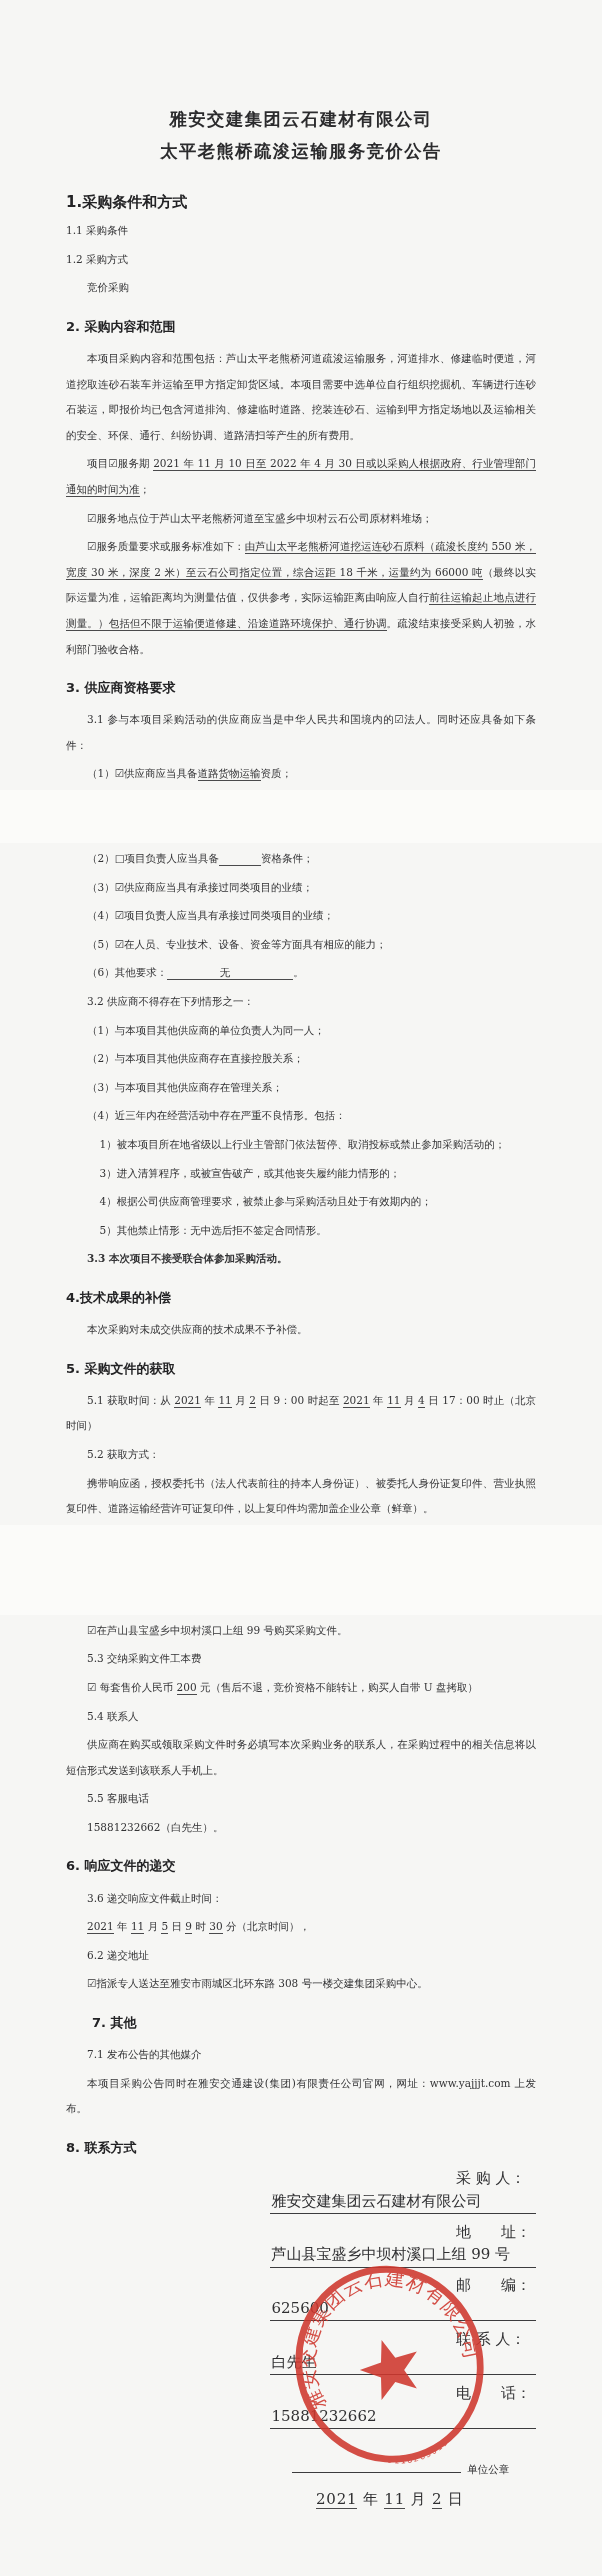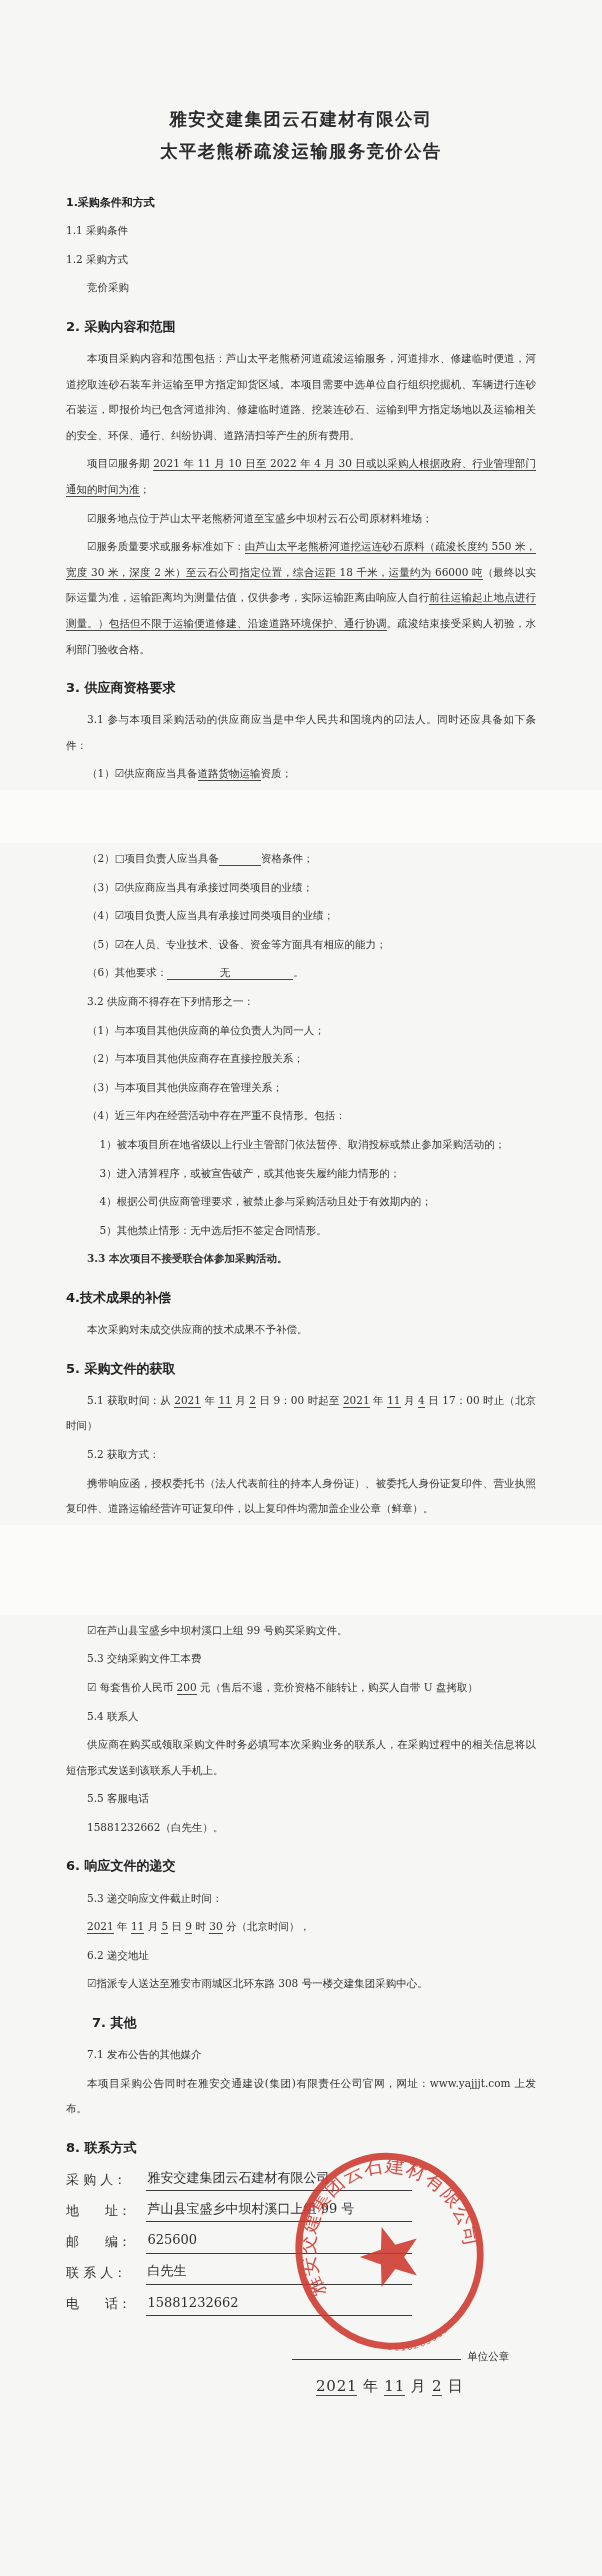--- a/index.html
+++ b/index.html
@@ -6,28 +6,28 @@
   .page{position:relative;width:602px;height:2576px;margin:0 auto;background:#f6f6f4;overflow:hidden;
         font-family:"DejaVu Serif","Liberation Serif",serif;color:#333335;}
   .content{padding:103px 66px 0 66px;}
   .title{font-weight:700;font-size:17.3px;line-height:32px;text-align:center;letter-spacing:1.5px;color:#2b2b2d;
          font-family:"DejaVu Serif","Liberation Serif",serif;}
   .p{font-size:10.5px;line-height:25.6px;margin:3px 0;text-align:justify;color:#333335;}
   .ind{text-indent:2em;}
   .ind2{text-indent:3.2em;}
   .h-lg{font-family:"DejaVu Sans","Liberation Sans",sans-serif;font-weight:700;font-size:13px;line-height:22.6px;
         color:#232325;margin:15px 0 7.5px 0;}
-  .h-sm{font-family:"DejaVu Sans","Liberation Sans",sans-serif;font-weight:700;font-size:11px;line-height:19.6px;
+  .h-sm{font-family:"DejaVu Sans","Liberation Sans",sans-serif;font-weight:700;font-size:15px;line-height:19.6px;
         color:#232325;margin:25.6px 0 6px 0;}
   .u{border-bottom:0.8px solid #4a4a4c;padding-bottom:0.8px;}
   .b{font-weight:700;}
   .page-gap{height:53px;margin:0 -66px;background:#fbfbf9;}
   .page-gap.g2{height:90px;}
   .contact{margin-top:6px;}
-  .contact-row{display:flex;align-items:flex-end;margin:6.8px 0;font-size:13px;line-height:22.6px;}
+  .contact-row{display:flex;align-items:flex-end;margin:6.8px 0;font-size:15px;line-height:22.6px;flex-direction:column;}
   .contact-label{white-space:pre;min-width:80px;color:#333335;}
   .contact-value{border-bottom:0.8px solid #3c3c3e;min-width:260px;padding:0 4.5px 0.8px 1.5px;color:#2f2f31;}
   .footer{position:relative;height:173px;margin-top:10.5px;}
   .seal-line-row{position:absolute;left:226px;top:21px;font-size:10.5px;color:#333335;}
   .blank-underline{display:inline-block;width:169px;height:1.05em;border-bottom:0.8px solid #3c3c3e;vertical-align:baseline;}
   .seal-label{margin-left:3px;}
   .date-row{position:absolute;left:250px;top:50px;font-size:15px;color:#2f2f31;letter-spacing:0.8px;}
   .seal-svg{position:absolute;left:222px;top:-181px;opacity:.88;pointer-events:none;}
 </style>
 </head>
@@ -76,21 +76,21 @@
         <div class="p ind"><span>携带响应函，授权委托书（法人代表前往的持本人身份证）、被委托人身份证复印件、营业执照复印件、道路运输经营许可证复印件，以上复印件均需加盖企业公章（鲜章）。</span></div>
         <div class="page-gap g2"></div>
         <div class="p ind"><span>☑在芦山县宝盛乡中坝村溪口上组 99 号购买采购文件。</span></div>
         <div class="p ind"><span>5.3 交纳采购文件工本费</span></div>
         <div class="p ind"><span>☑ 每套售价人民币 </span><span class="u">200</span><span> 元（售后不退，竞价资格不能转让，购买人自带 U 盘拷取）</span></div>
         <div class="p ind"><span>5.4 联系人</span></div>
         <div class="p ind"><span>供应商在购买或领取采购文件时务必填写本次采购业务的联系人，在采购过程中的相关信息将以短信形式发送到该联系人手机上。</span></div>
         <div class="p ind"><span>5.5 客服电话</span></div>
         <div class="p ind"><span>15881232662（白先生）。</span></div>
         <div class="h-lg"><span>6. 响应文件的递交</span></div>
-        <div class="p ind"><span>5.3 递交响应文件截止时间：</span></div>
+        <div class="p ind"><span>3.6 递交响应文件截止时间：</span></div>
         <div class="p ind"><span class="u">2021</span><span> 年 </span><span class="u">11</span><span> 月 </span><span class="u">5</span><span> 日 </span><span class="u">9</span><span> 时 </span><span class="u">30</span><span> 分（北京时间），</span></div>
         <div class="p ind"><span>6.2 递交地址</span></div>
         <div class="p ind"><span>☑指派专人送达至雅安市雨城区北环东路 308 号一楼交建集团采购中心。</span></div>
         <div class="h-lg ind"><span>7. 其他</span></div>
         <div class="p ind"><span>7.1 发布公告的其他媒介</span></div>
         <div class="p ind"><span>本项目采购公告同时在雅安交通建设(集团)有限责任公司官网，网址：www.yajjjt.com 上发布。</span></div>
         <div class="h-lg"><span>8. 联系方式</span></div>
       </div>
 
     <div class="contact">

